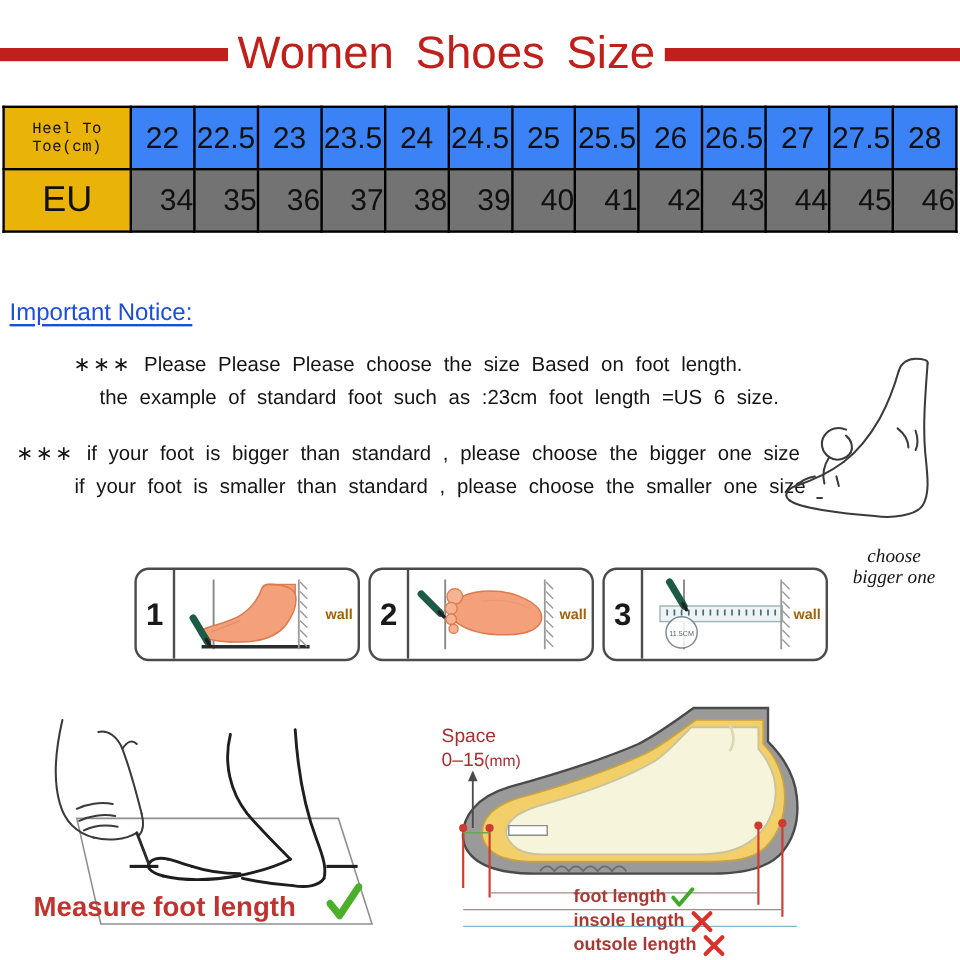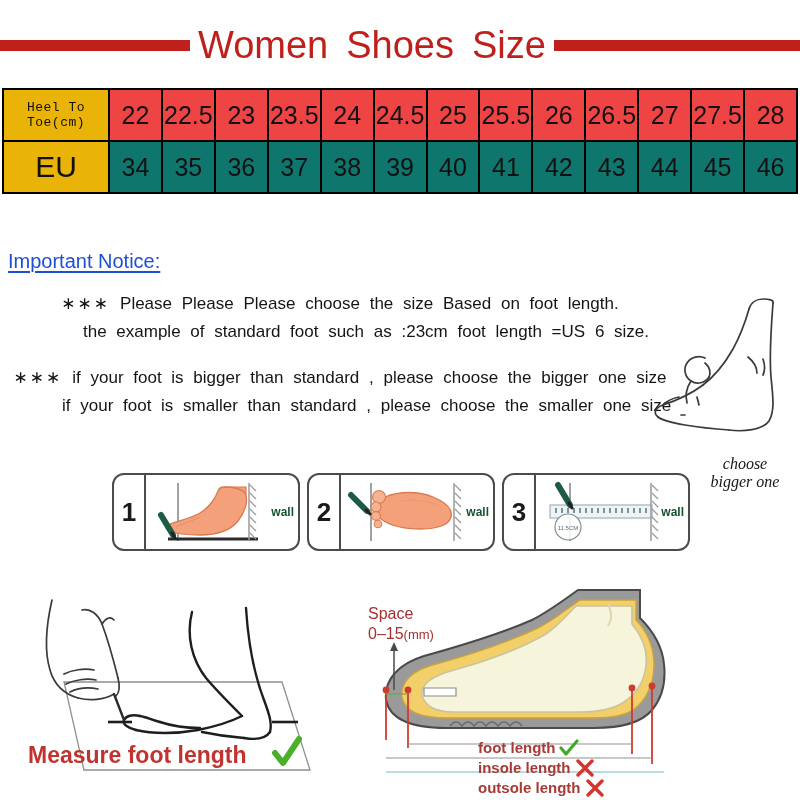--- a/index.html
+++ b/index.html
@@ -41,22 +41,22 @@
     font-family:"Liberation Sans",sans-serif;
   }
   .size-table td.lbl{
     background:#eab308;width:104px;font-weight:500;
   }
   .size-table td.lbl.small{
     font-size:13px;font-family:"Liberation Mono","DejaVu Sans Mono",monospace;
     letter-spacing:0.5px;
   }
   .size-table td.lbl.big{font-size:30px;}
-  .size-table td.tan{background:#ef4444;}
-  .size-table td.cyan{background:#0f766e;}
+  .size-table td.tan{background:#3b82f6;}
+  .size-table td.cyan{background:#737373;text-align:right;}
 
   
   .notice-title{
     position:absolute;left:8px;top:250px;
     font-size:20px;color:#1d4ed8;
     text-decoration:underline;
     text-underline-offset:3px;
     font-family:"Liberation Sans",sans-serif;
     text-align:right;
   }
@@ -94,21 +94,21 @@
   .step-num{
     width:30px;border-right:2px solid #4b4b4b;
     display:flex;align-items:center;justify-content:center;
     font-size:26px;font-weight:bold;color:#1a1a1a;
     font-family:"Liberation Sans",sans-serif;
   }
   .step-art{flex:1;position:relative;}
   .step-art svg{position:absolute;left:0;top:0;}
   .wall-lbl{
     position:absolute;right:4px;top:50%;transform:translateY(-50%);
-    font-size:12px;font-weight:bold;color:#14532d;
+    font-size:12px;font-weight:bold;color:#a16207;
     font-family:"Liberation Sans",sans-serif;
   }
 
   
   .measure-panel{position:absolute;left:20px;top:570px;width:320px;height:225px;}
   .measure-cap{
     position:absolute;left:28px;top:742px;
     font-size:23px;font-weight:bold;color:#c0332f;
     font-family:"Liberation Sans",sans-serif;white-space:nowrap;
   }

